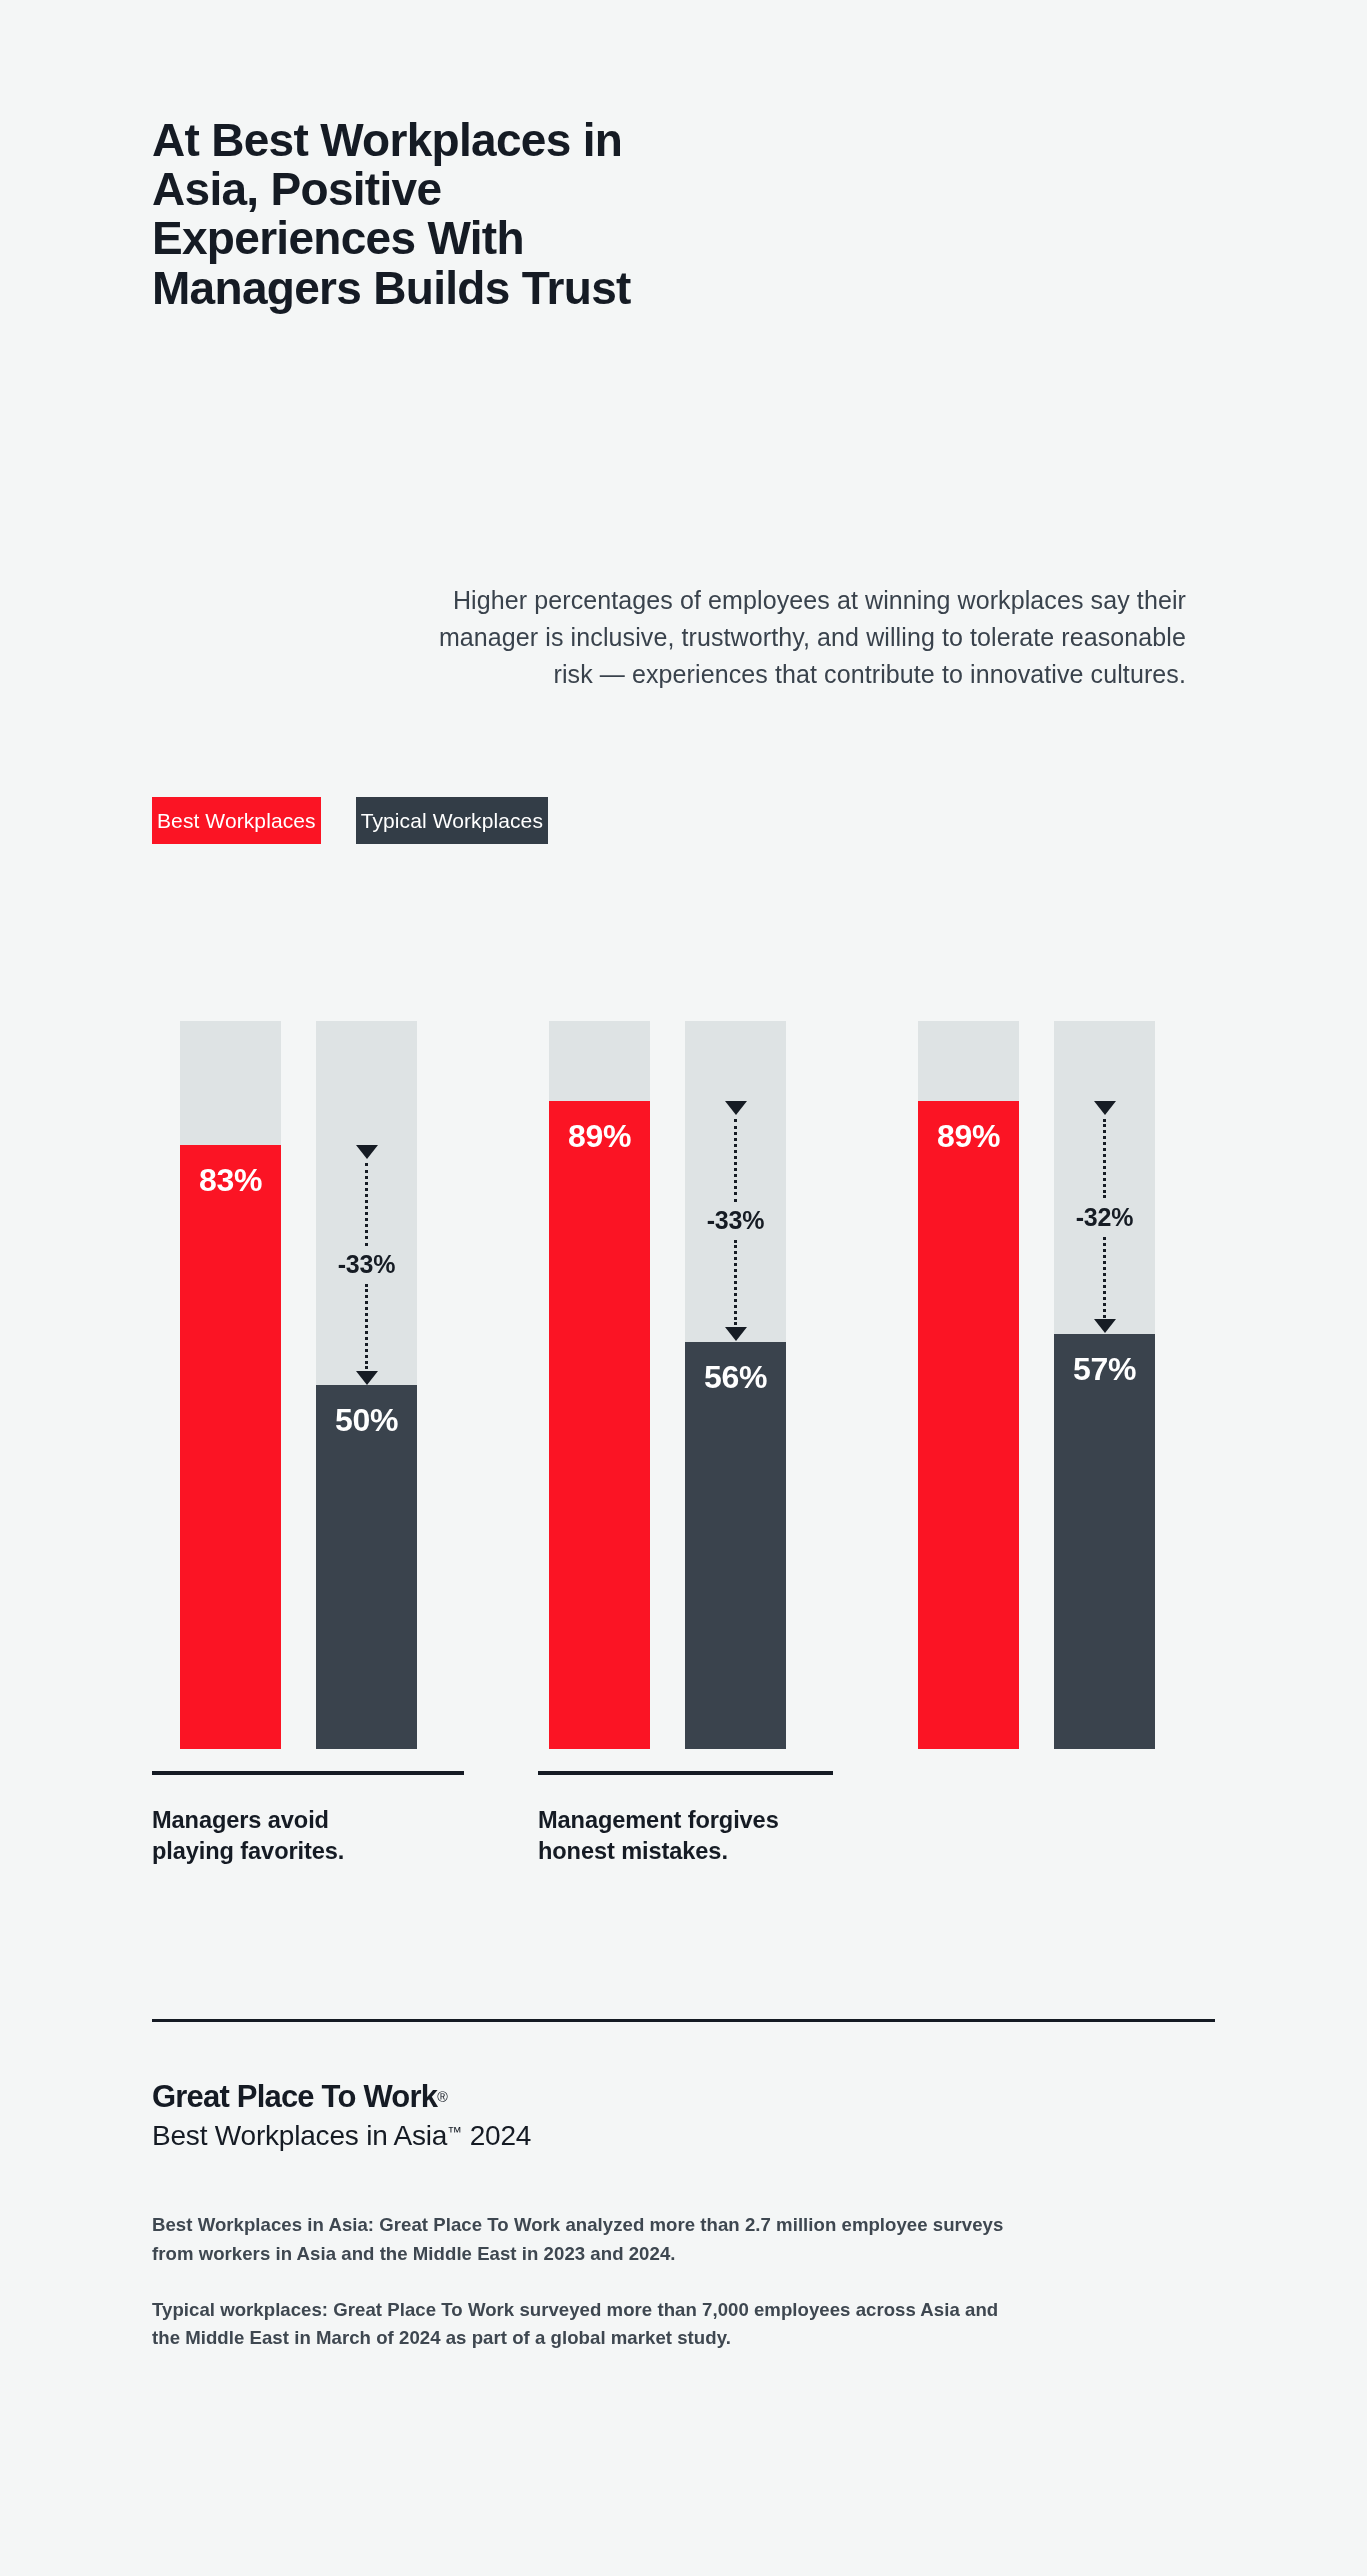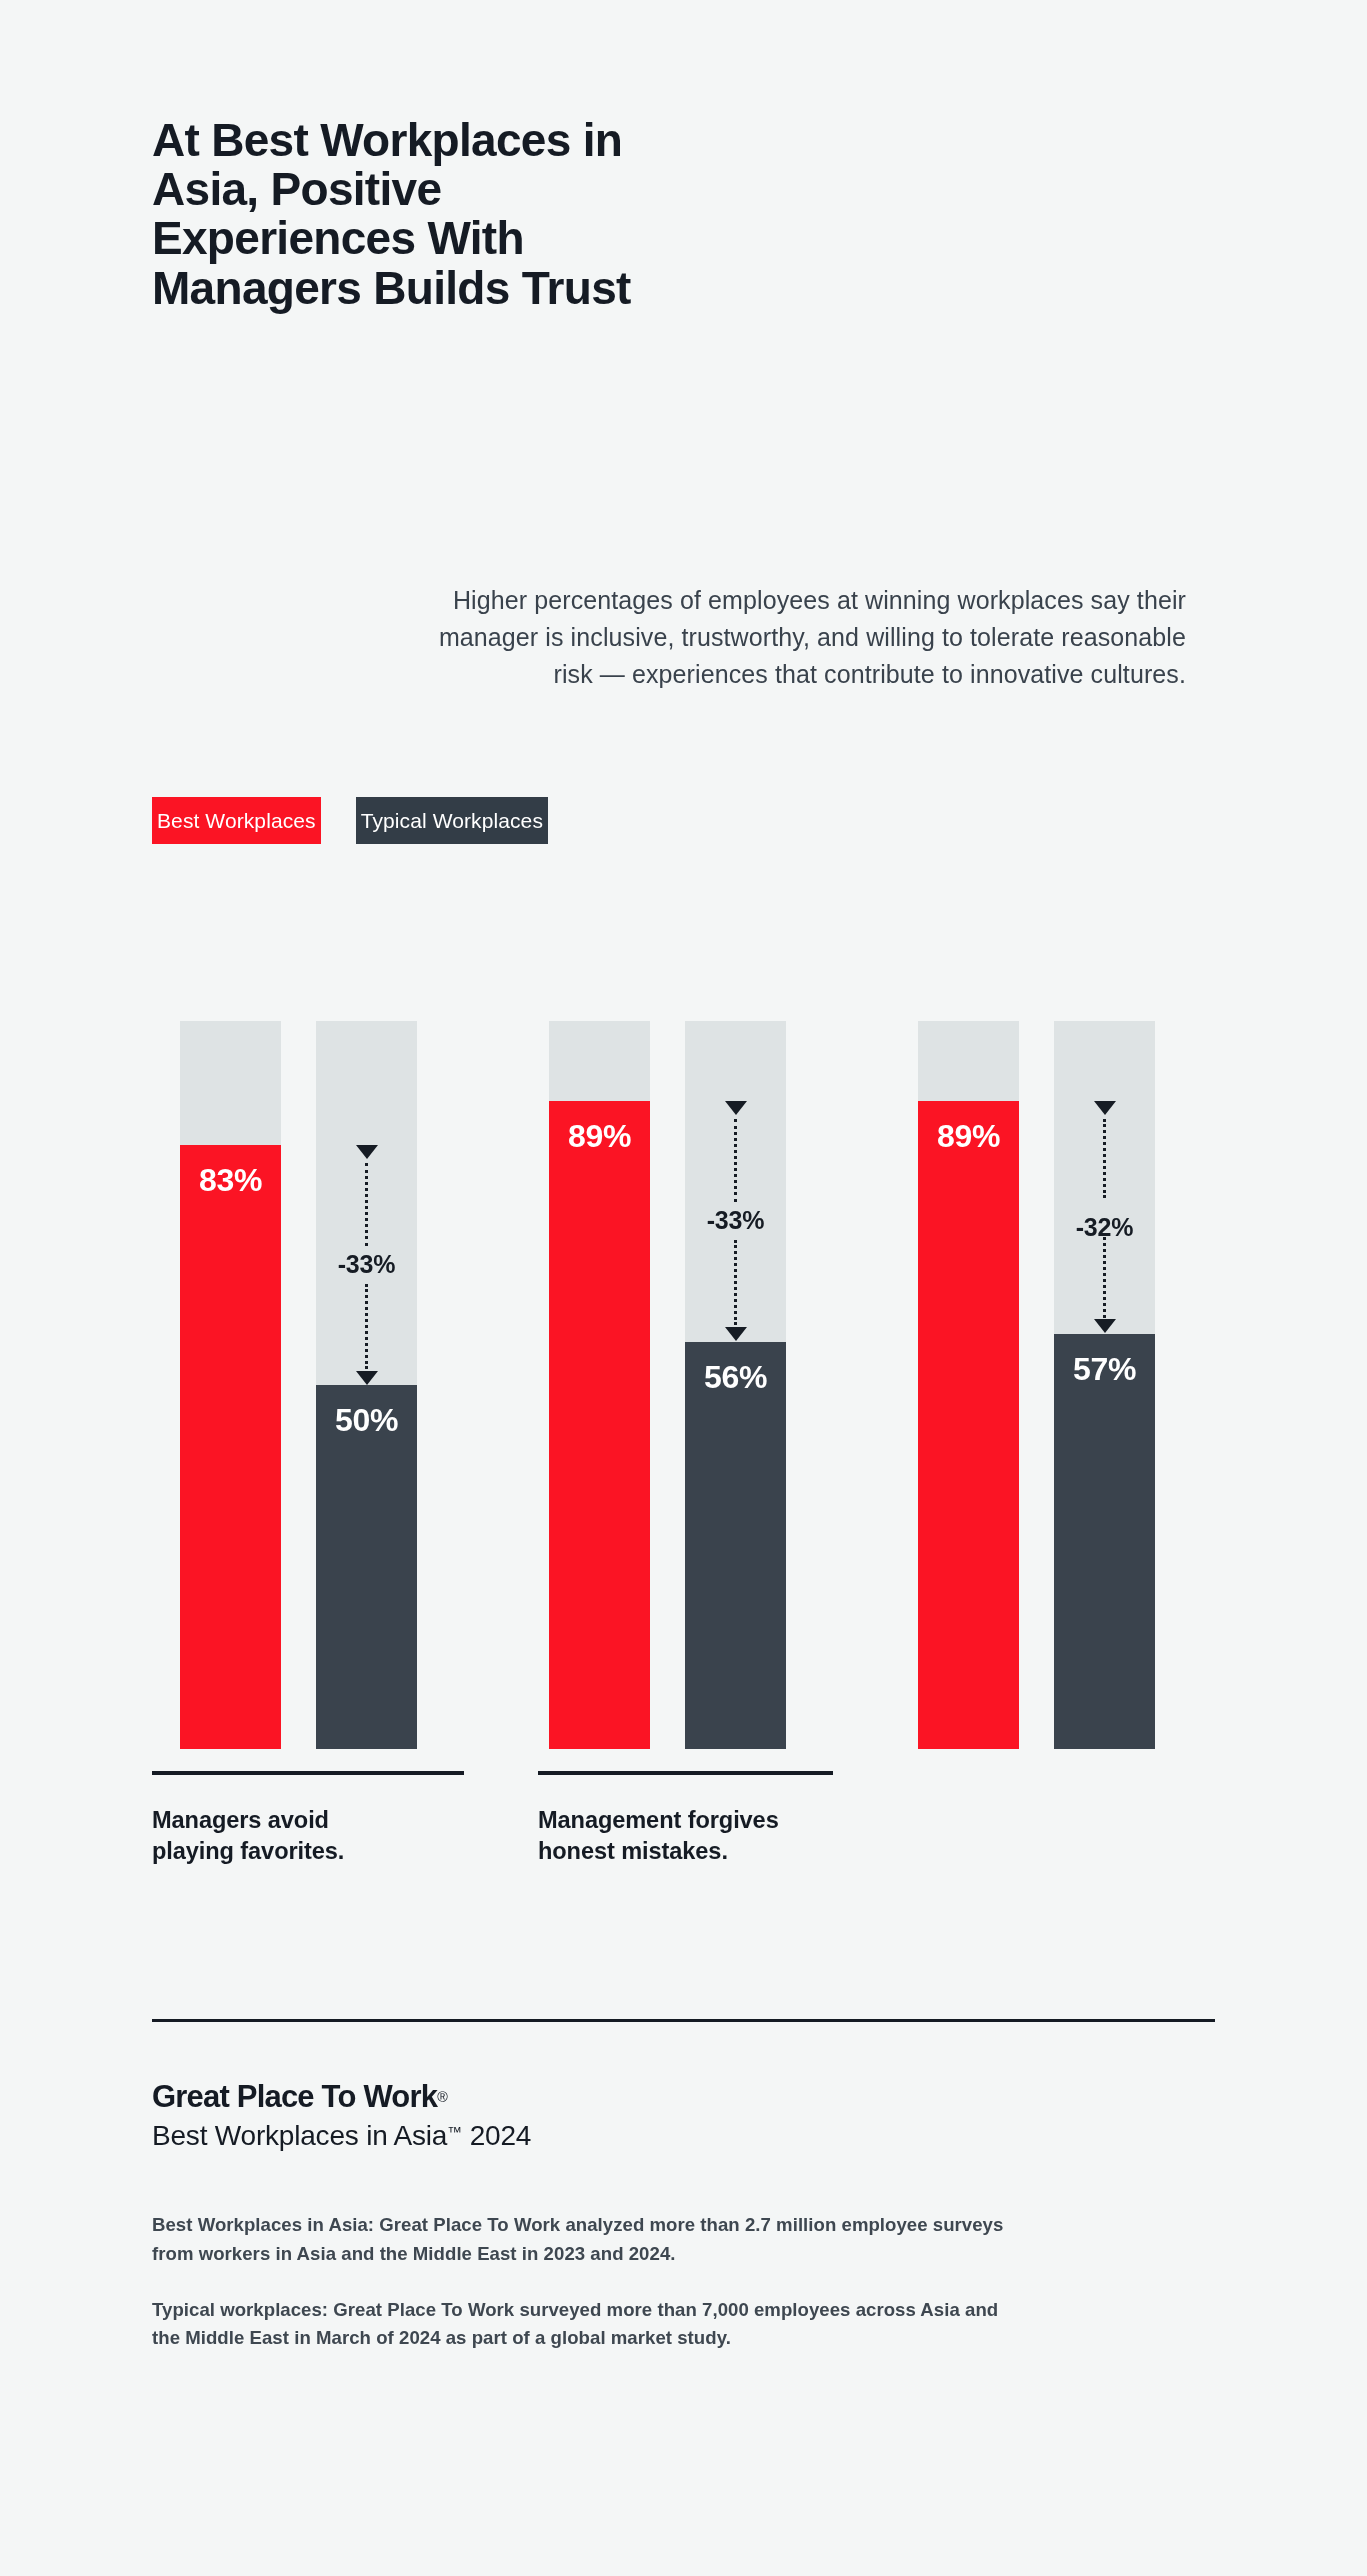--- a/index.html
+++ b/index.html
@@ -264,21 +264,21 @@
             <span class="val">89%</span>
           </div>
         </div>
         <div class="bar">
           <div class="fill fill-dark" id="f2t" style="height: 415px;">
             <span class="val">57%</span>
           </div>
           <div class="delta" id="d2" style="top: 80px; height: 233px;">
             <div class="tri" style="top: 0px;"></div>
             <div class="seg" style="top: 17.7px; height: 79px;"></div>
-            <div class="dlabel" style="top: 114px;">-32%</div>
+            <div class="dlabel" style="top: 104px;">-32%</div>
             <div class="seg" style="top: 136px; height: 81px;"></div>
             <div class="tri" style="top: 218px;"></div>
           </div>
         </div>
       </div>
     </div>
   </div>
 
   <div class="caption" style="left:538px; width:295px;">
     <div class="rule"></div>

